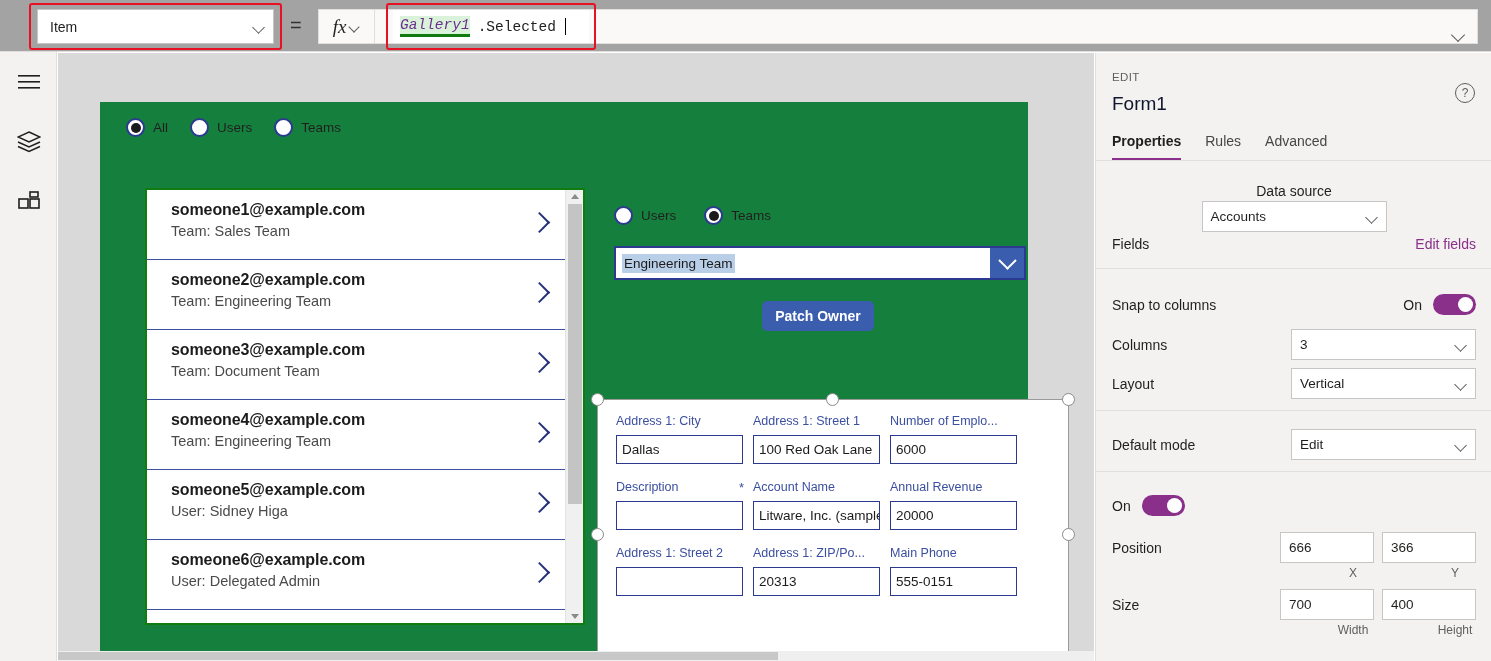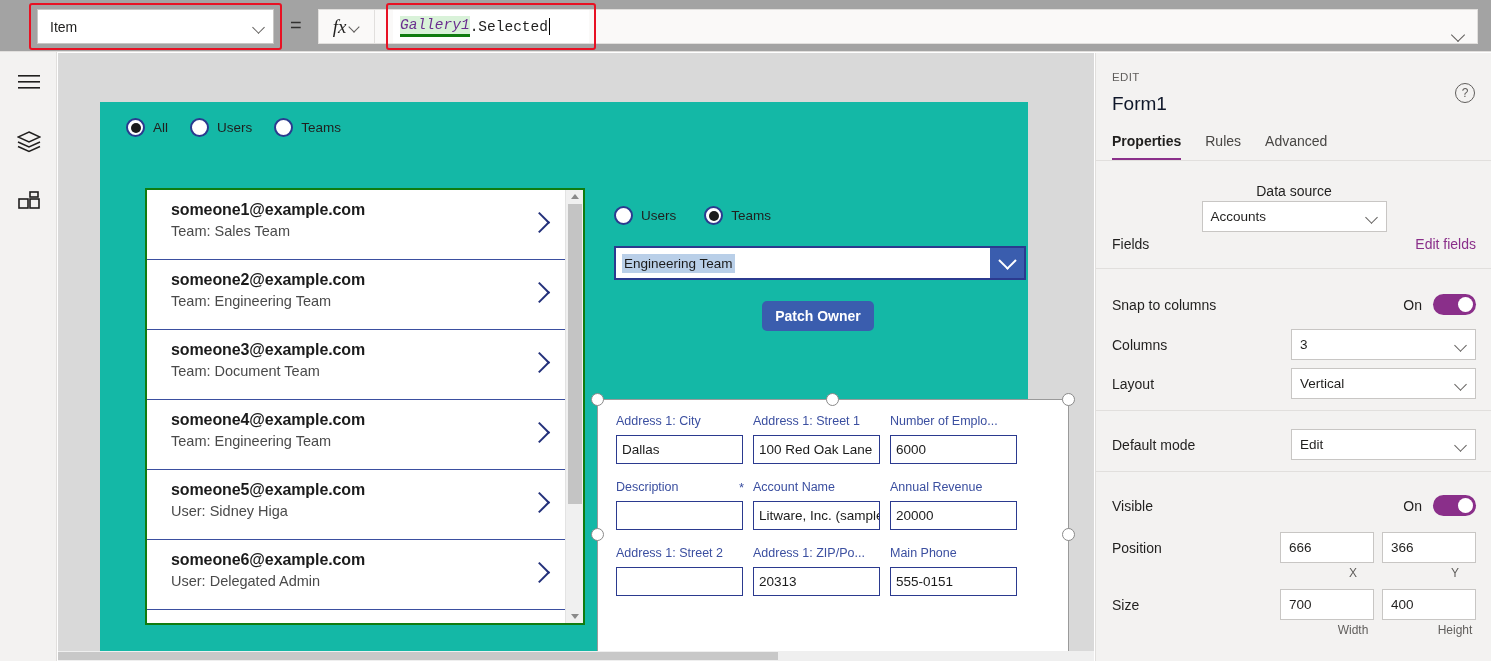--- a/index.html
+++ b/index.html
@@ -55,21 +55,21 @@
     transform: rotate(45deg);
   }
   .formula-redbox {
     position: absolute; left: 386px; top: 3px; width: 210px; height: 47px;
     border: 2px solid #e81123; border-radius: 3px;
   }
   .formula-input {
     position: absolute; left: 393px; top: 10px; width: 196px; height: 33px;
     background: #ffffff; display: flex; align-items: center; padding-left: 7px;
     font-family: "Liberation Mono", monospace; font-size: 14.5px;
-    white-space: nowrap; overflow: hidden; cursor: text;
+    white-space: nowrap; overflow: hidden; cursor: text; gap: 8px;
   }
   .tok-gallery {
     font-style: italic; color: #6b2e8f; background: #d9f2d9;
     border-bottom: 3px solid #107c10; padding: 1px 0;
   }
   .tok-rest { color: #201f1e; }
   .caret {
     display: inline-block; width: 1px; height: 17px; background: #000;
     margin-left: 1px; vertical-align: -3px;
   }
@@ -93,21 +93,21 @@
   }
   .rail-btn svg { display: block; }
 
   
   .canvas {
     position: absolute; left: 58px; top: 53px; width: 1036px; height: 608px;
     background: #d9d9d9; overflow: hidden;
   }
   .screen {
     position: absolute; left: 42px; top: 49px; width: 928px; height: 559px;
-    background: #14b8a6;
+    background: #15803d;
   }
 
   
   .radio-row { position: absolute; display: flex; align-items: center; }
   .radio-item { display: flex; align-items: center; cursor: pointer; }
   .radio-ring {
     width: 19px; height: 19px; border-radius: 50%;
     border: 2px solid #2b3a8f; background: #fff;
     display: flex; align-items: center; justify-content: center;
     flex: 0 0 auto;
@@ -510,21 +510,20 @@
       <span class="plabel">Default mode</span>
       <span class="pctl">
         <span class="v">Edit</span>
         <span class="chev"></span>
       </span>
     </div>
 
     <div class="divider" style="top:418px;"></div>
 
     <div class="prow" style="top:428px;">
-      <span class="plabel">Visible</span>
       <span class="toggle-wrap">
         <span class="toggle-txt">On</span>
         <span class="toggle"></span>
       </span>
     </div>
 
     <div class="prow" style="top:470px;">
       <span class="plabel">Position</span>
       <span class="numrow">
         <span class="numbox">666</span>

